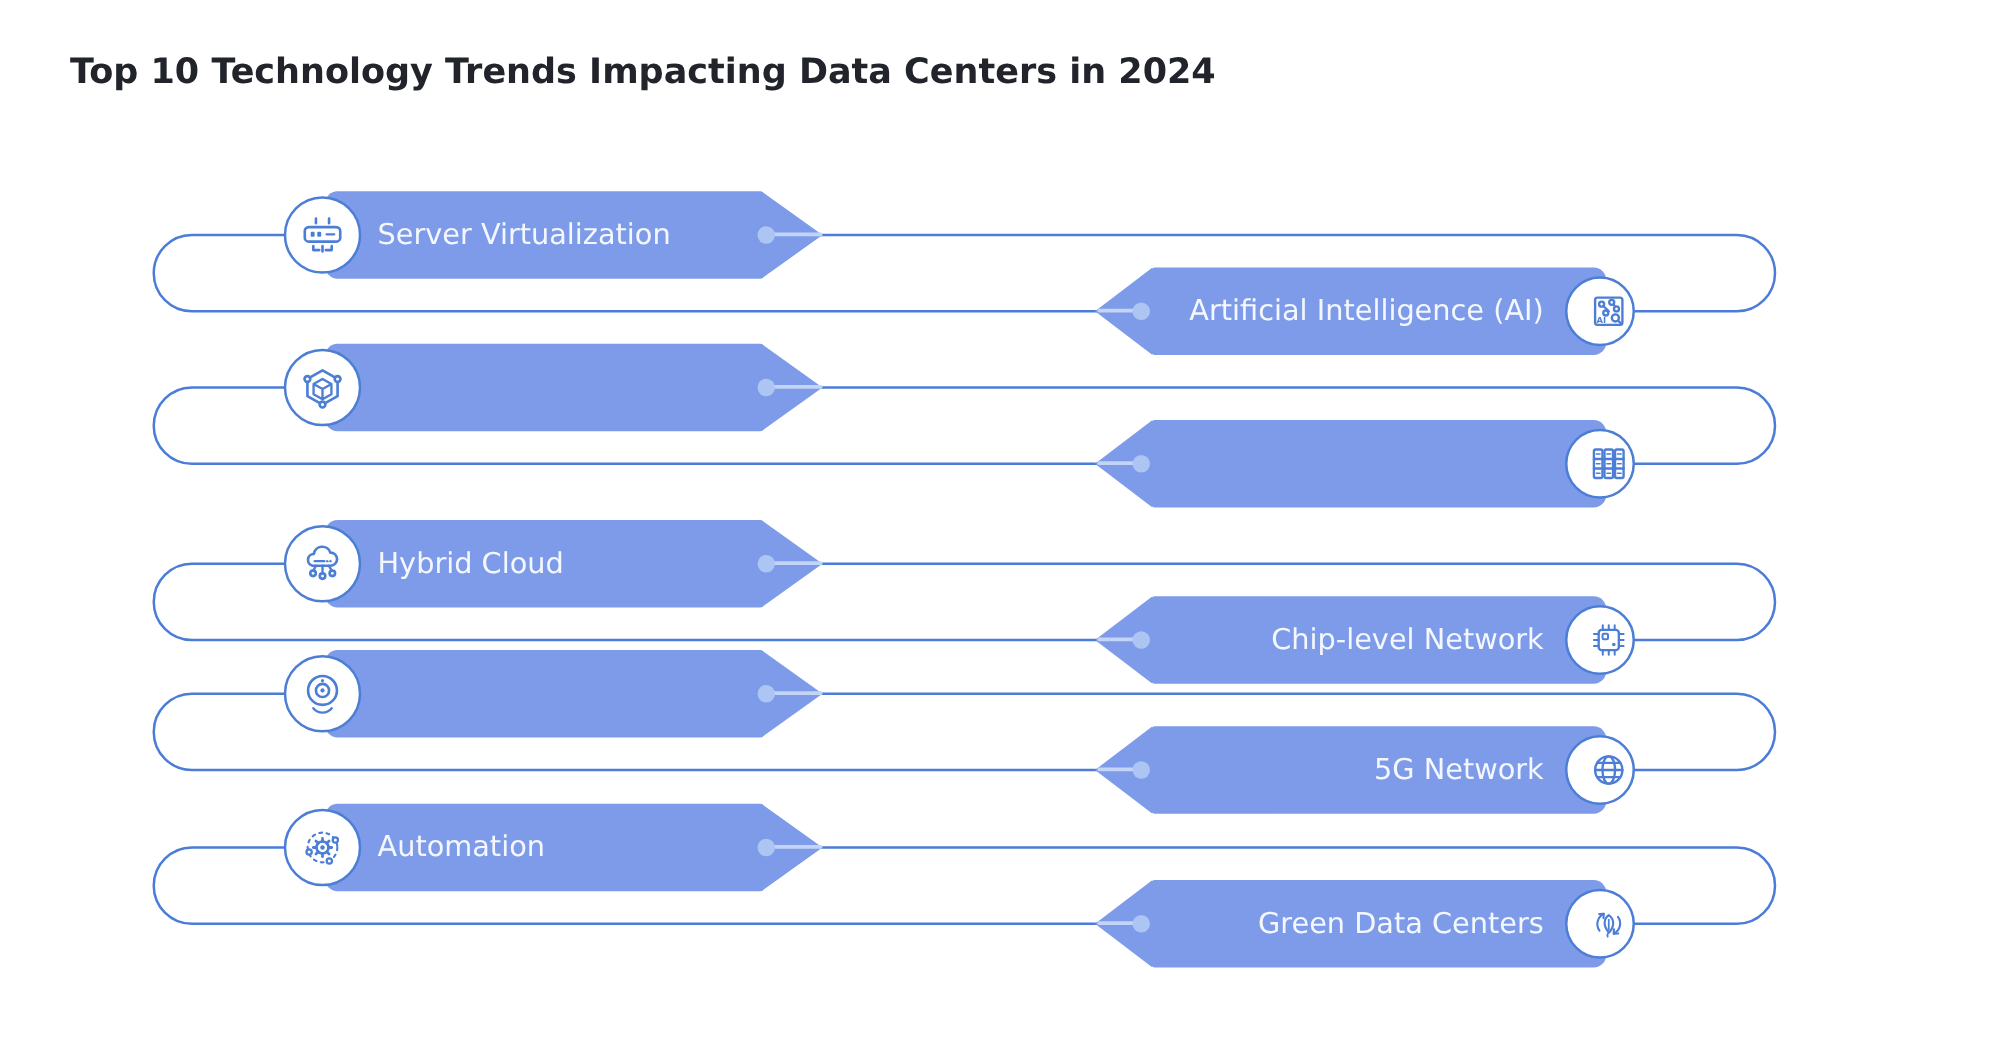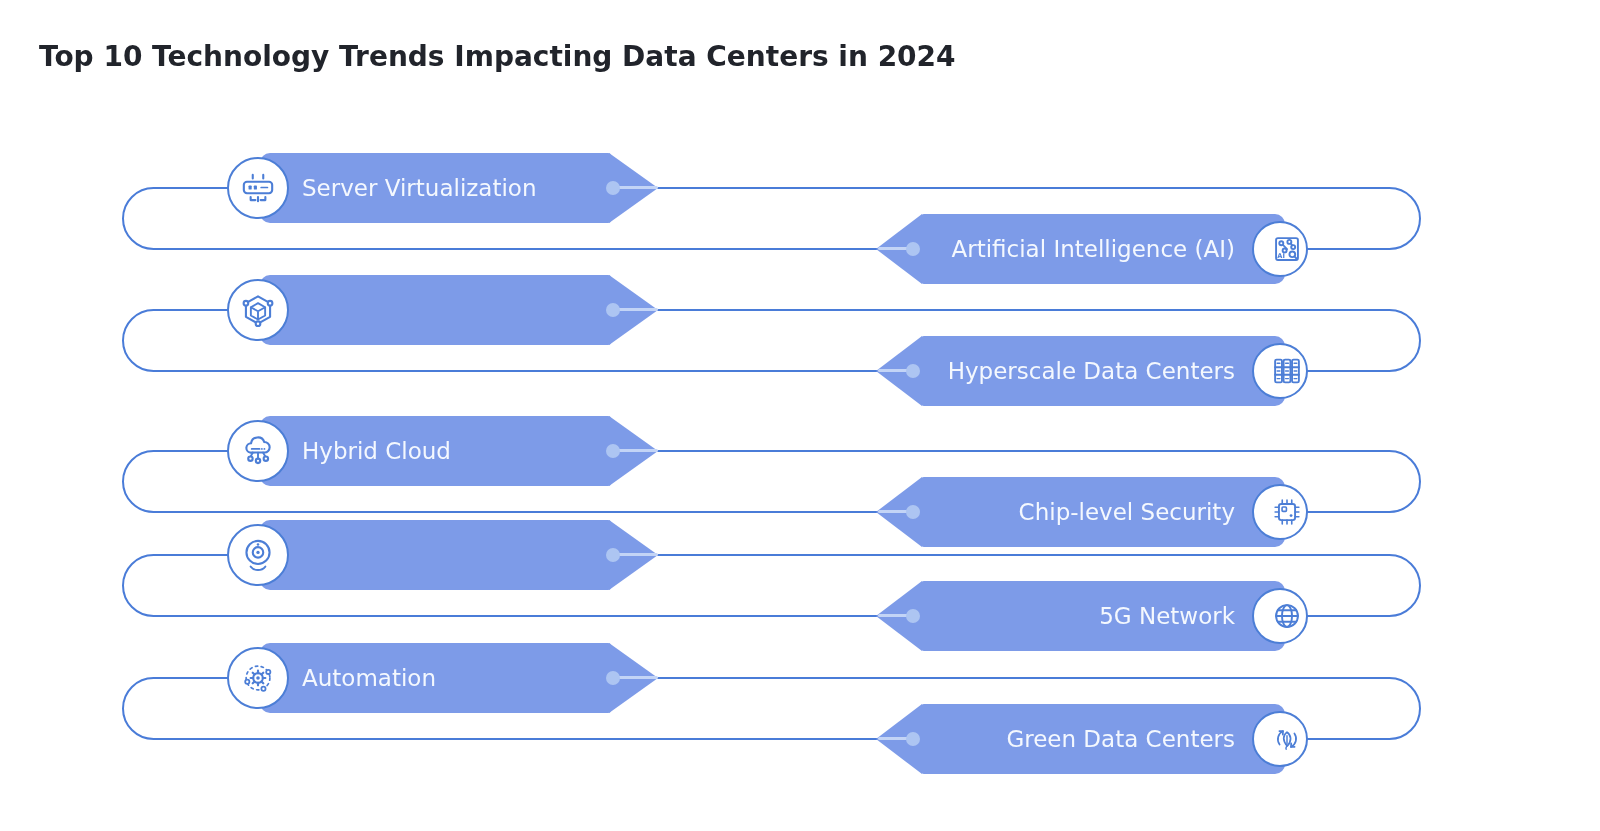--- a/index.html
+++ b/index.html
@@ -10,21 +10,21 @@
     --stub:#C3D4F6;
     --bannertext:#F4F8FE;
   }
   *{margin:0;padding:0;box-sizing:border-box;}
   html,body{background:#fff;}
   .canvas{
     position:relative;width:1600px;height:831px;background:#fff;overflow:hidden;
     font-family:"DejaVu Sans","Liberation Sans",sans-serif;
   }
   .title{
-    position:absolute;left:39px;top:40px;
+    position:absolute;left:56px;top:40px;
     font-size:28px;font-weight:700;color:#21242B;letter-spacing:0;
   }
   .group{position:absolute;left:0;width:1600px;height:140px;}
   .g1{top:153px}.g2{top:275px}.g3{top:416px}.g4{top:520px}.g5{top:643px}
 
   .stadium{
     position:absolute;left:122px;top:34px;width:1299px;height:63px;
     border:2px solid var(--line);border-radius:32px;z-index:1;
   }
   
@@ -114,21 +114,20 @@
         <path d="M20 13.5 l6.8 3.9 v7.8 L20 29 l-6.8 -3.8 v-7.8 Z M13.2 17.4 L20 21.2 l6.8 -3.8 M20 21.2 V29" stroke-width="1.8"></path>
         <circle cx="8.5" cy="13.5" r="2.2" fill="#fff"></circle>
         <circle cx="31.5" cy="13.5" r="2.2" fill="#fff"></circle>
         <circle cx="20" cy="33" r="2.2" fill="#fff"></circle>
       </svg>
     </div>
     <div class="arrow-r"></div>
     <div class="body-r"></div>
     <div class="stub-r"></div>
     <div class="dot-r"></div>
-    <div class="label-r">Hyperscale Data Centers</div>
     <div class="circ-r">
       <svg viewBox="0 0 40 40" stroke-width="1.7">
         <rect x="7.5" y="8" width="7.2" height="24" rx="1.5"></rect>
         <rect x="16.4" y="8" width="7.2" height="24" rx="1.5"></rect>
         <rect x="25.3" y="8" width="7.2" height="24" rx="1.5"></rect>
         <path d="M7.5 16 h7.2 M16.4 16 h7.2 M25.3 16 h7.2 M7.5 24 h7.2 M16.4 24 h7.2 M25.3 24 h7.2"></path>
         <path d="M9.6 11.8 h3 M18.5 11.8 h3 M27.4 11.8 h3 M9.6 20 h3 M18.5 20 h3 M27.4 20 h3 M9.6 28 h3 M18.5 28 h3 M27.4 28 h3" stroke-width="1.4"></path>
       </svg>
     </div>
   </div>
@@ -149,21 +148,21 @@
         <path d="M15 21.5 l-1.7 3.2 M20 21.5 v5.6 M24.8 21.5 l1.9 3.2" stroke-width="1.8"></path>
         <circle cx="12.8" cy="27.3" r="2.1"></circle>
         <circle cx="20" cy="29.4" r="2.1"></circle>
         <circle cx="27.5" cy="27.3" r="2.1"></circle>
       </svg>
     </div>
     <div class="arrow-r"></div>
     <div class="body-r"></div>
     <div class="stub-r"></div>
     <div class="dot-r"></div>
-    <div class="label-r">Chip-level Security</div>
+    <div class="label-r">Chip-level Network</div>
     <div class="circ-r">
       <svg viewBox="0 0 40 40">
         <rect x="11.5" y="11.5" width="17" height="17" rx="2.5"></rect>
         <path d="M15 7.5v4 M20 7.5v4 M25 7.5v4 M15 28.5v4 M20 28.5v4 M25 28.5v4 M7.5 15h4 M7.5 20h4 M7.5 25h4 M28.5 15h4 M28.5 20h4 M28.5 25h4" stroke-width="1.7"></path>
         <rect x="14.8" y="14.8" width="4.6" height="4.6" rx="1" stroke-width="1.7"></rect>
         <circle cx="24.3" cy="23.8" r="1.5" fill="#4C7ED6" stroke="none"></circle>
       </svg>
     </div>
   </div>
 

